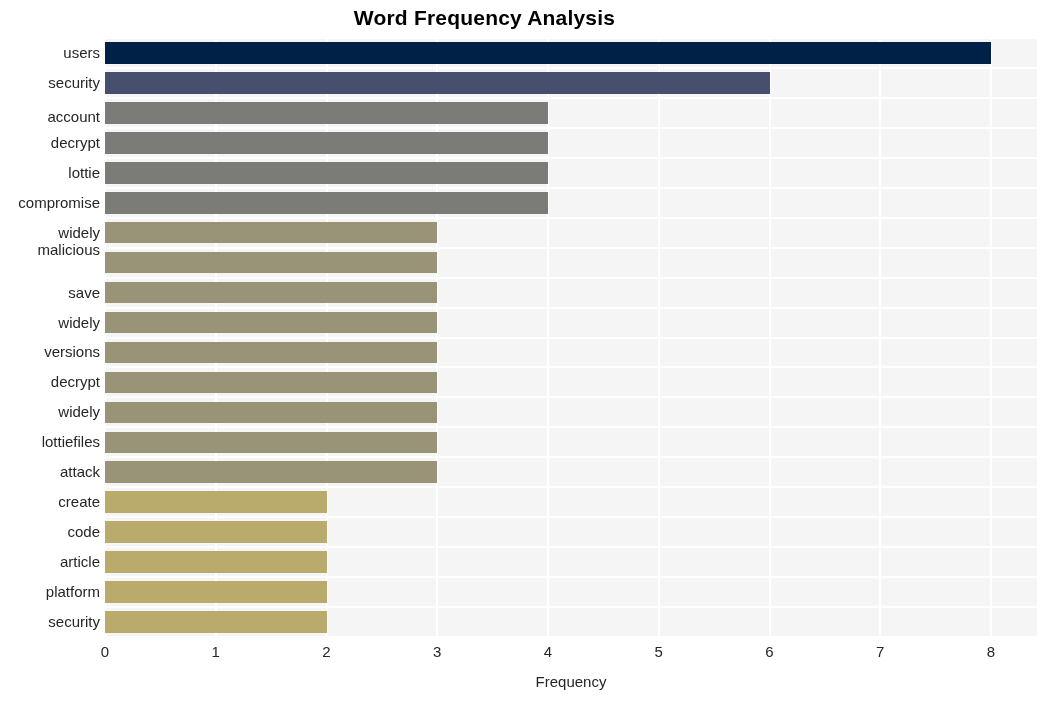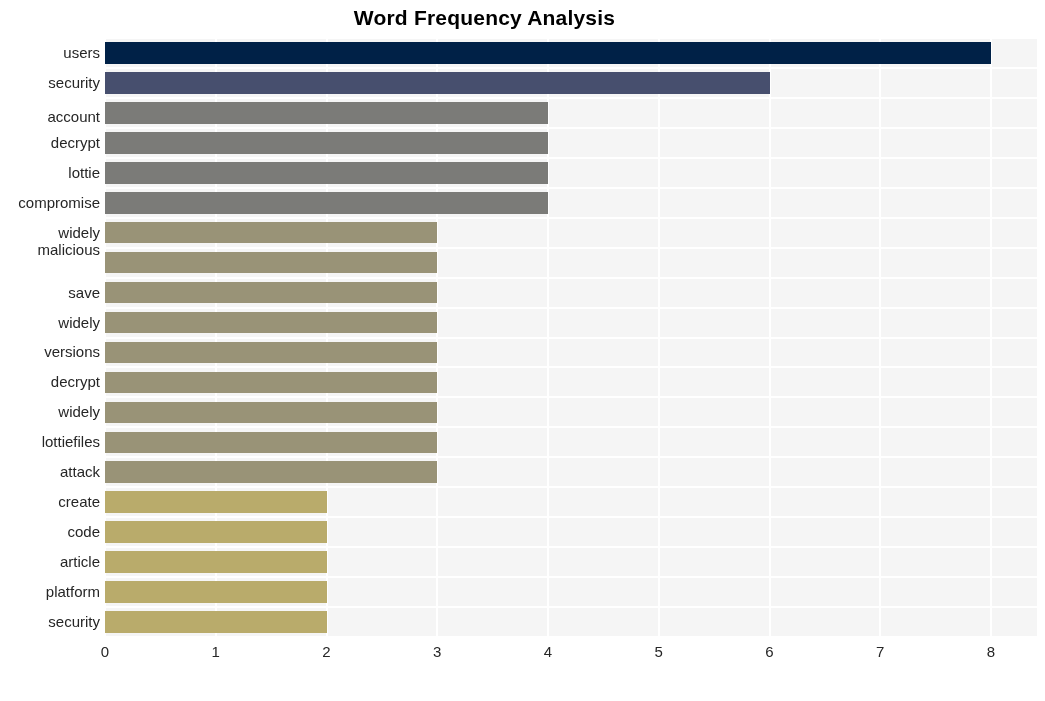--- a/index.html
+++ b/index.html
@@ -251,14 +251,15 @@
       <div class="xtick" style="left: 110.75px;">1</div>
       <div class="xtick" style="left: 221.5px;">2</div>
       <div class="xtick" style="left: 332.25px;">3</div>
       <div class="xtick" style="left: 443px;">4</div>
       <div class="xtick" style="left: 553.75px;">5</div>
       <div class="xtick" style="left: 664.5px;">6</div>
       <div class="xtick" style="left: 775.25px;">7</div>
       <div class="xtick" style="left: 886px;">8</div>
     </div>
 
+  <div id="x-axis-label">Frequency</div>
 
 </div>
 
 </body></html>

